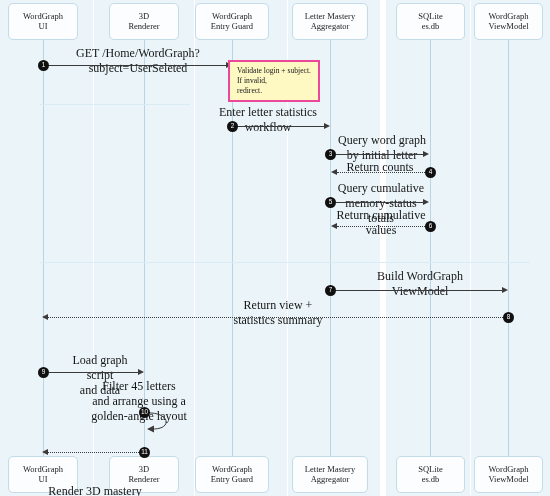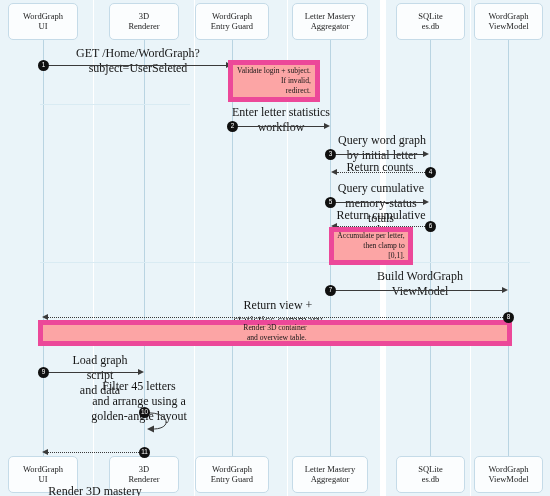--- a/index.html
+++ b/index.html
@@ -95,26 +95,26 @@
     align-items: center;
     justify-content: center;
     line-height: 1;
     z-index: 6;
   }
 
   
   .note {
     position: absolute;
     box-sizing: border-box;
-    background: #fca5a5;
-    border: 5px solid #ec4899;
+    background: #fef9c3;
+    border: 2px solid #ec4899;
     display: flex;
     align-items: center;
     justify-content: center;
-    text-align: right;
+    text-align: left;
     font-size: 7.6px;
     line-height: 1.3;
     color: #161616;
     white-space: pre-line;
     z-index: 5;
   }
 
   
   .selfloop {
     position: absolute;
@@ -226,21 +226,21 @@
   <div class="msg-label" style="left:58px; top:46px; width:160px;">GET /Home/WordGraph?
 subject=UserSeleted</div>
   <div class="msg-line" style="left:44px; top:65px; width:183px;"></div>
   <div class="arrowhead right" style="left:226px; top:62px;"></div>
   <div class="step" style="left:38px; top:60px;">1</div>
 
   <div class="note" style="left:228px; top:60px; width:92px; height:42px;">Validate login + subject.
 If invalid,
 redirect.</div>
 
-  <div class="msg-label" style="left:232px; top:105px; width:98px;">Enter letter statistics
+  <div class="msg-label" style="left:219px; top:105px; width:98px;">Enter letter statistics
 workflow</div>
   <div class="msg-line" style="left:233px; top:126px; width:92px;"></div>
   <div class="arrowhead right" style="left:324px; top:123px;"></div>
   <div class="step" style="left:227px; top:121px;">2</div>
 
   <div class="msg-label" style="left:334px; top:133px; width:96px;">Query word graph
 by initial letter</div>
   <div class="msg-line" style="left:331px; top:154px; width:93px;"></div>
   <div class="arrowhead right" style="left:423px; top:151px;"></div>
   <div class="step" style="left:325px; top:149px;">3</div>
@@ -255,38 +255,33 @@
   <div class="msg-line" style="left:331px; top:202px; width:93px;"></div>
   <div class="arrowhead right" style="left:423px; top:199px;"></div>
   <div class="step" style="left:325px; top:197px;">5</div>
 
   <div class="msg-label" style="left:333px; top:208px; width:96px;">Return cumulative
 values</div>
   <div class="msg-line dotted" style="left:337px; top:226px; width:88px;"></div>
   <div class="arrowhead left" style="left:331px; top:223px;"></div>
   <div class="step" style="left:425px; top:221px;">6</div>
 
-  <div class="note" style="left:329px; top:227px; width:84px; height:38px;">Accumulate per letter,
-then clamp to
-[0,1].</div>
 
   <div class="msg-label" style="left:370px; top:269px; width:100px;">Build WordGraph
 ViewModel</div>
   <div class="msg-line" style="left:331px; top:290px; width:172px;"></div>
   <div class="arrowhead right" style="left:502px; top:287px;"></div>
   <div class="step" style="left:325px; top:285px;">7</div>
 
   <div class="msg-label" style="left:228px; top:298px; width:100px;">Return view +
 statistics summary</div>
   <div class="msg-line dotted" style="left:48px; top:317px; width:457px;"></div>
   <div class="arrowhead left" style="left:42px; top:314px;"></div>
   <div class="step" style="left:503px; top:312px;">8</div>
 
-  <div class="note" style="left:38px; top:320px; width:474px; height:26px;">Render 3D container
-and overview table.</div>
 
   <div class="msg-label" style="left:60px; top:353px; width:80px;">Load graph script
 and data</div>
   <div class="msg-line" style="left:44px; top:372px; width:95px;"></div>
   <div class="arrowhead right" style="left:138px; top:369px;"></div>
   <div class="step" style="left:38px; top:367px;">9</div>
 
   <div class="msg-label" style="left:86px; top:379px; width:106px;">Filter 45 letters
 and arrange using a
 golden-angle layout</div>

